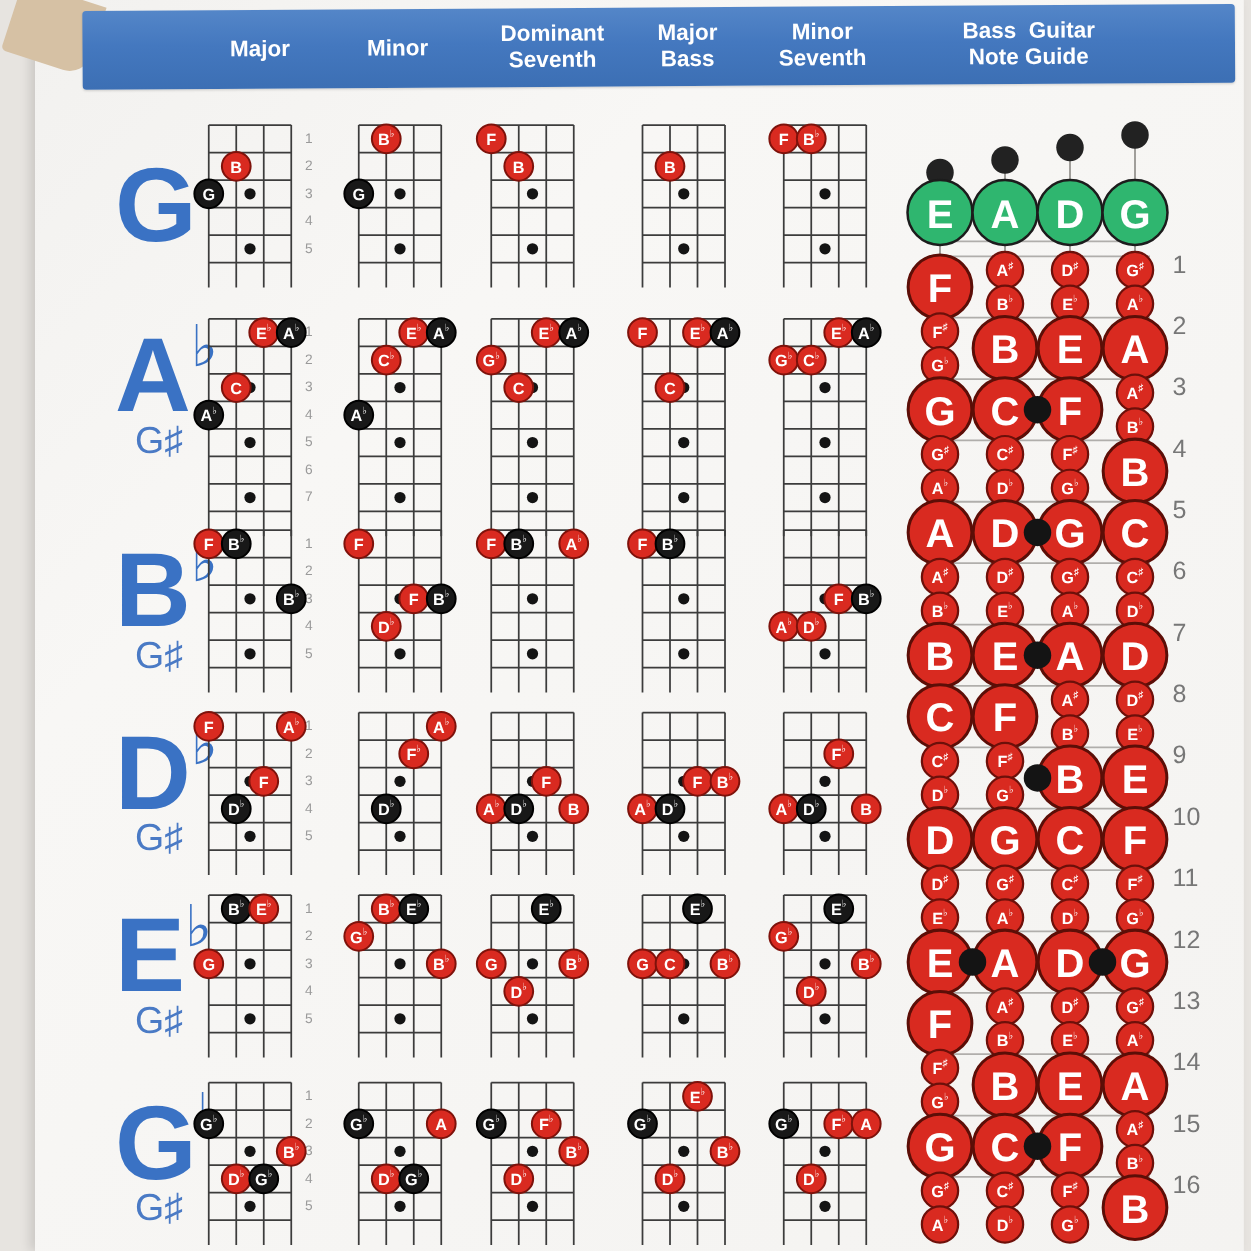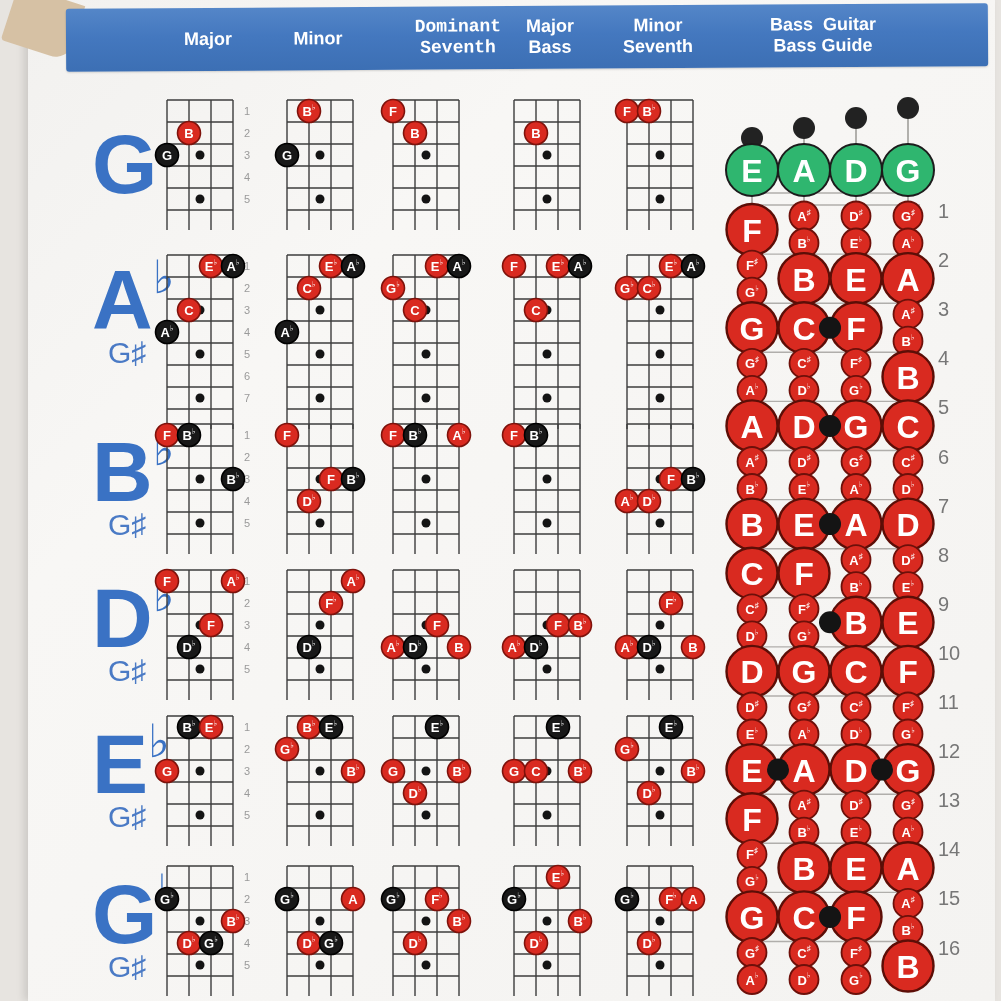--- a/index.html
+++ b/index.html
@@ -29,35 +29,35 @@
 <div class="stage">
   <div class="poster"></div>
   <div class="corner"></div>
   <div class="banner" id="banner">
       <div class="hcol single" style="left: 142px;">
         <div>Major</div>
       </div>
       <div class="hcol single" style="left: 252px;">
         <div>Minor</div>
       </div>
-      <div class="hcol stack" style="left: 392px; font-family: Liberation Mono, monospace;">
+      <div class="hcol stack" style="left: 376px;">
         <div>Dominant</div>
         <div>Seventh</div>
       </div>
       <div class="hcol stack" style="left: 484px;">
         <div>Major</div>
         <div>Bass</div>
       </div>
       <div class="hcol stack" style="left: 592px;">
         <div>Minor</div>
         <div>Seventh</div>
       </div>
       <div class="hcol stack" style="left: 757px;">
         <div>Bass&nbsp; Guitar</div>
-        <div>Bass Guide</div>
+        <div>Note Guide</div>
       </div>
     </div>
   <div id="labels">
       <div class="rlabel" style="left: 92px; top: 122px;"><span class="big">G</span></div>
       <div class="rlabel" style="left: 92px; top: 258px;"><span class="big">A</span><span class="flat">♭</span><div class="sub">G♯</div></div>
       <div class="rlabel" style="left: 92px; top: 430px;"><span class="big">B</span><span class="flat">♭</span><div class="sub">G♯</div></div>
       <div class="rlabel" style="left: 92px; top: 576px;"><span class="big">D</span><span class="flat">♭</span><div class="sub">G♯</div></div>
       <div class="rlabel" style="left: 92px; top: 722px;"><span class="big">E</span><span class="flat">♭</span><div class="sub">G♯</div></div>
       <div class="rlabel" style="left: 92px; top: 872px;"><span class="big">G</span><span class="flat">♭</span><div class="sub">G♯</div></div>
     </div>

